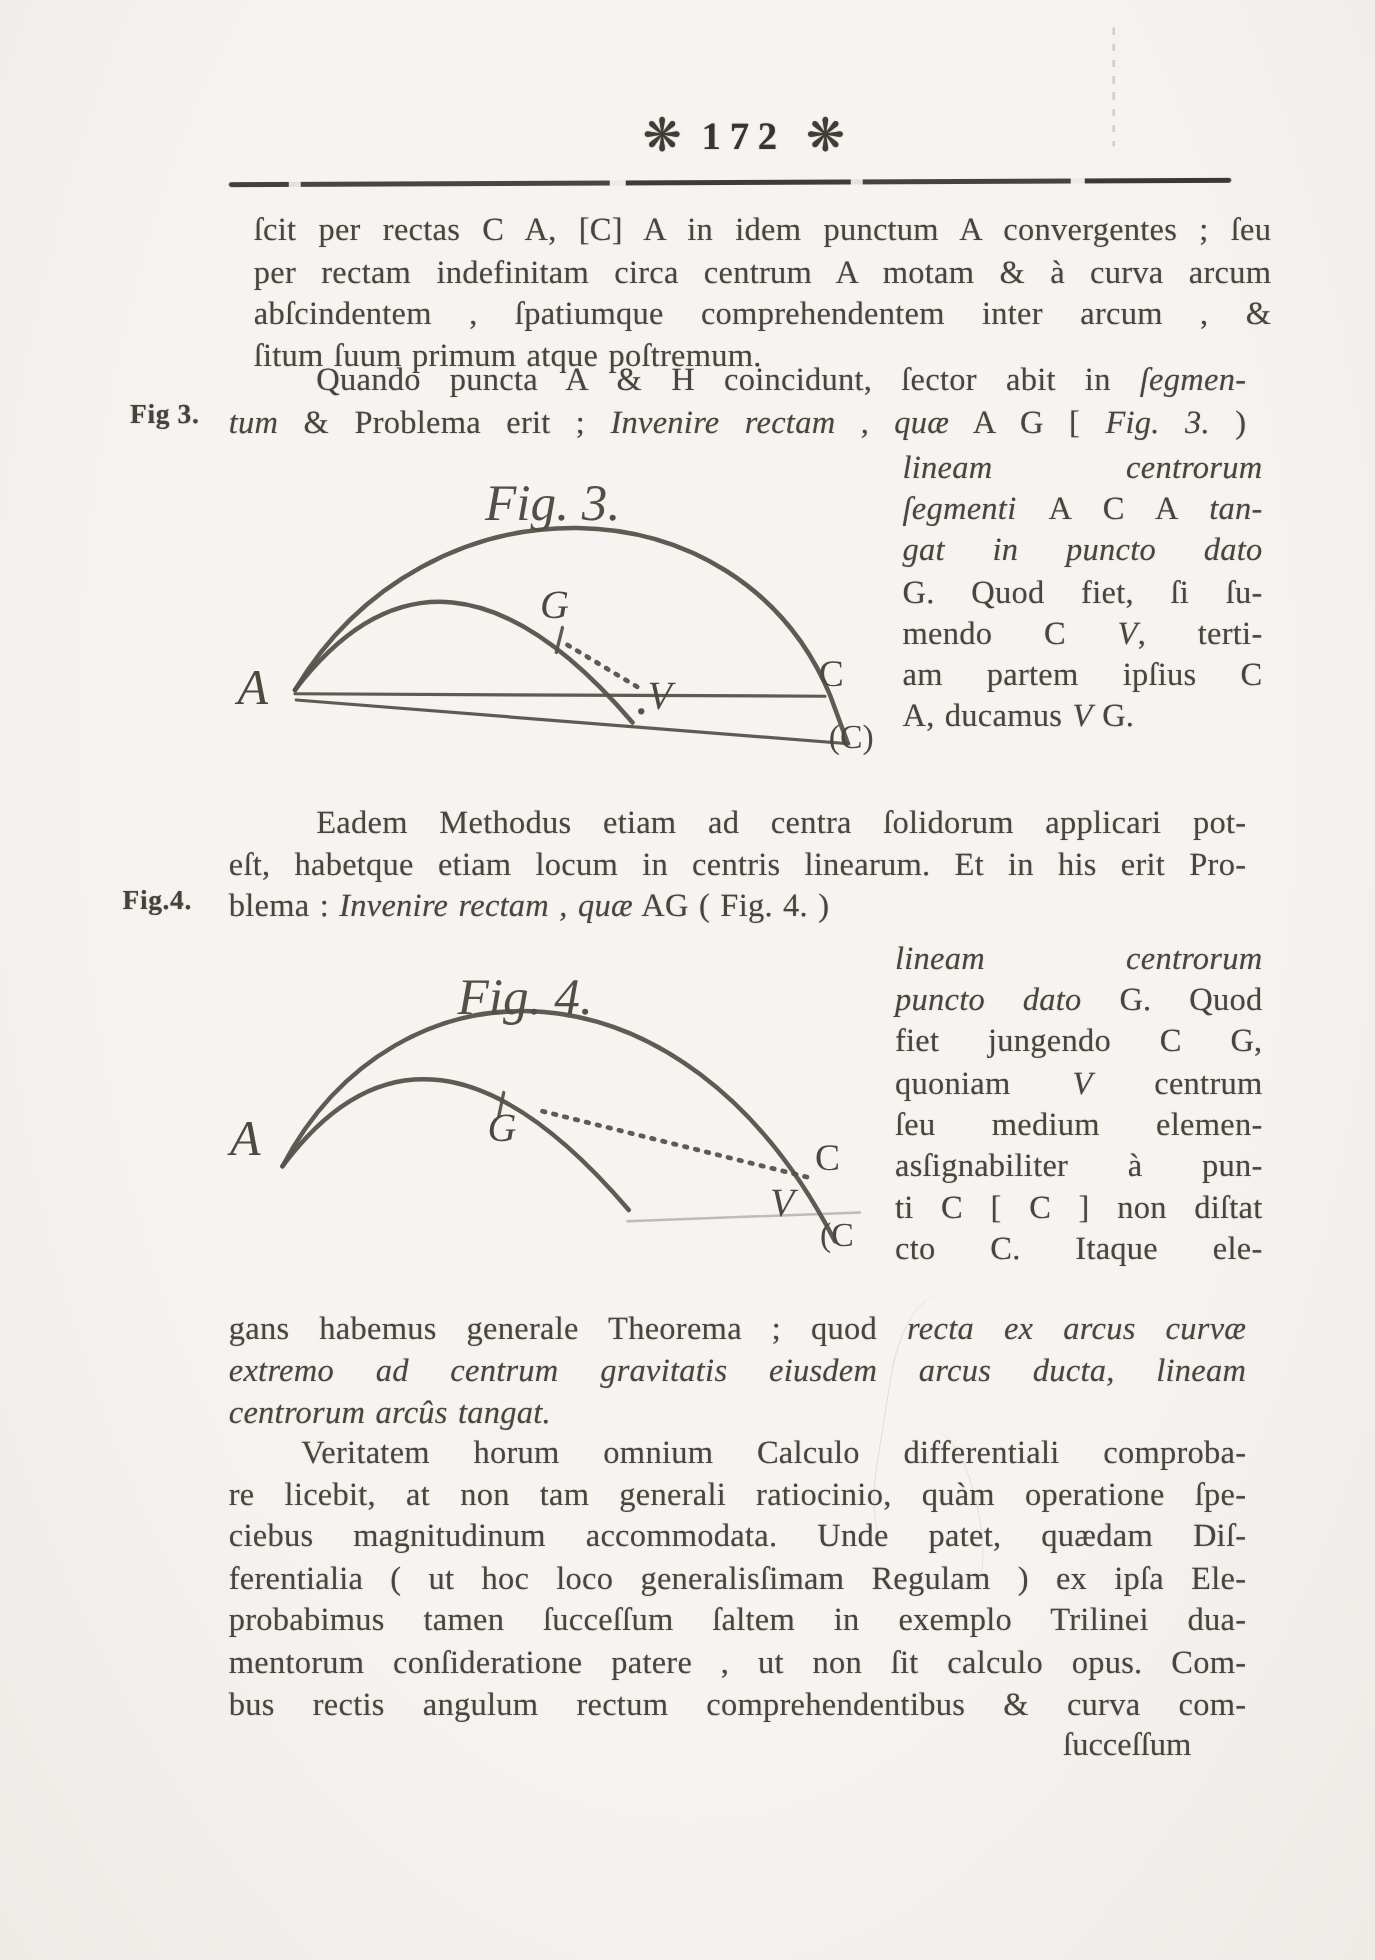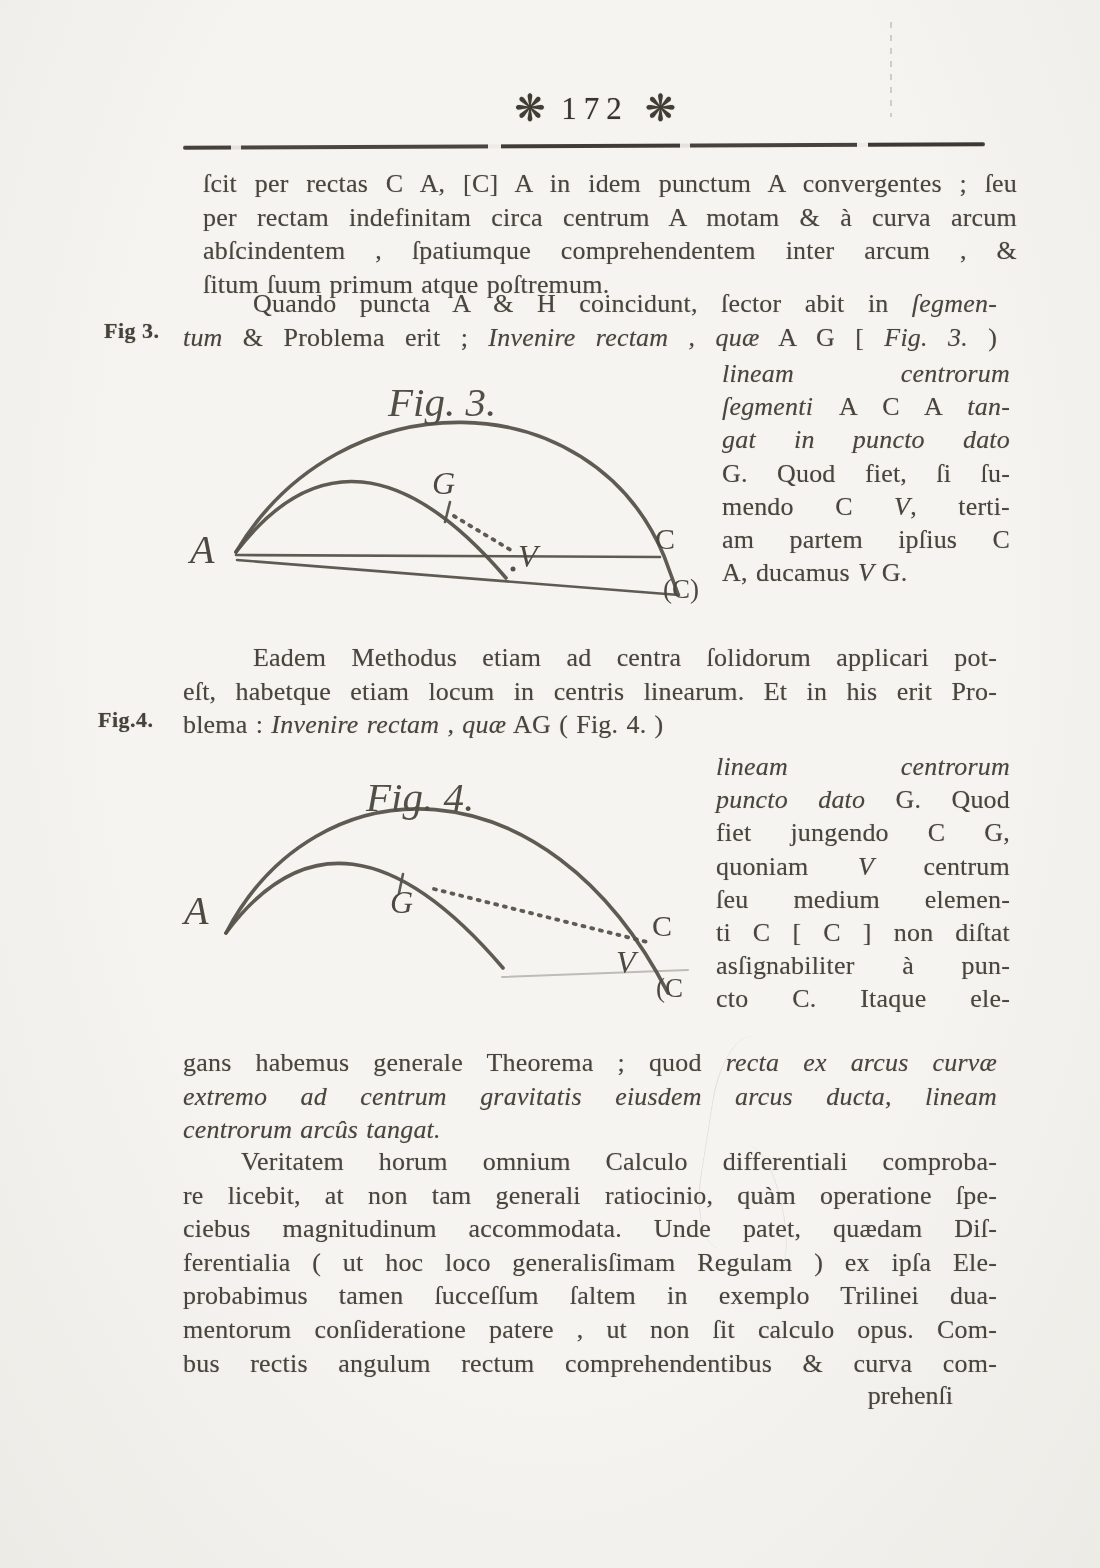--- a/index.html
+++ b/index.html
@@ -17,21 +17,21 @@
   .header{
     position:absolute;left:455px;top:90px;width:280px;
     display:flex;align-items:center;justify-content:center;gap:16px;
   }
   .ornament{
     font-family:"DejaVu Sans",sans-serif;
     font-size:37px;color:#413d35;line-height:1;
     text-shadow:0 0 1px rgba(65,61,53,.6);
   }
   .pagenum{
-    font-size:31px;font-weight:normal;letter-spacing:7px;color:#39352e;
+    font-size:31px;font-weight:bold;letter-spacing:7px;color:#39352e;
     text-shadow:0 0 1px rgba(57,53,46,.5);
   }
   .rule{
     position:absolute;left:183px;top:144px;width:802px;height:4px;
     background:linear-gradient(90deg,
       #45413a 0 6%, rgba(69,65,58,.1) 6% 7.2%,
       #4a463f 7.2% 38%, rgba(69,65,58,.05) 38% 39.6%,
       #403c35 39.6% 62%, rgba(69,65,58,.1) 62% 63.2%,
       #47433c 63.2% 84%, rgba(69,65,58,.05) 84% 85.4%,
       #3d3932 85.4% 100%);
@@ -157,39 +157,39 @@
     <text class="lbl" x="450" y="217">V</text>
     <text class="lblC2" x="490" y="241">(C</text>
   </svg>
 
   <aside class="cap cap4">
     <div class="pline"><span class="it">lineam centrorum</span></div>
     <div class="pline"><span class="it">puncto dato </span><span>G. Quod</span></div>
     <div class="pline"><span>fiet jungendo  C G,</span></div>
     <div class="pline"><span>quoniam </span><span class="it">V </span><span>centrum</span></div>
     <div class="pline"><span>ſeu medium elemen-</span></div>
+    <div class="pline"><span>asſignabiliter à pun-</span></div>
     <div class="pline"><span>ti C [ C ] non diſtat</span></div>
-    <div class="pline"><span>asſignabiliter à pun-</span></div>
     <div class="pline"><span>cto C.   Itaque ele-</span></div>
   </aside>
 
   <section class="para p4">
     <div class="pline"><span>gans habemus generale Theorema ; quod </span><span class="it">recta ex arcus curvæ</span></div>
     <div class="pline"><span class="it">extremo ad centrum gravitatis eiusdem arcus ducta, lineam</span></div>
     <div class="pline short"><span class="it">centrorum arcûs tangat.</span></div>
   </section>
 
   <section class="para p5">
     <div class="pline ind58">Veritatem horum omnium Calculo differentiali comproba-</div>
     <div class="pline">re licebit, at non tam generali ratiocinio, quàm operatione ſpe-</div>
     <div class="pline">ciebus magnitudinum accommodata.   Unde patet, quædam Diſ-</div>
     <div class="pline">ferentialia ( ut hoc loco generalisſimam Regulam ) ex ipſa Ele-</div>
     <div class="pline">probabimus tamen ſucceſſum ſaltem in exemplo Trilinei dua-</div>
     <div class="pline">mentorum conſideratione patere , ut non ſit calculo opus. Com-</div>
     <div class="pline">bus rectis angulum rectum comprehendentibus &amp; curva com-</div>
   </section>
 
-  <div class="catchword">prehenſi</div>
+  <div class="catchword">ſucceſſum</div>
 
   <div class="crease1"></div>
   <div class="crease2"></div>
   <div class="crease3"></div>
 </div>
 
 </body></html>

